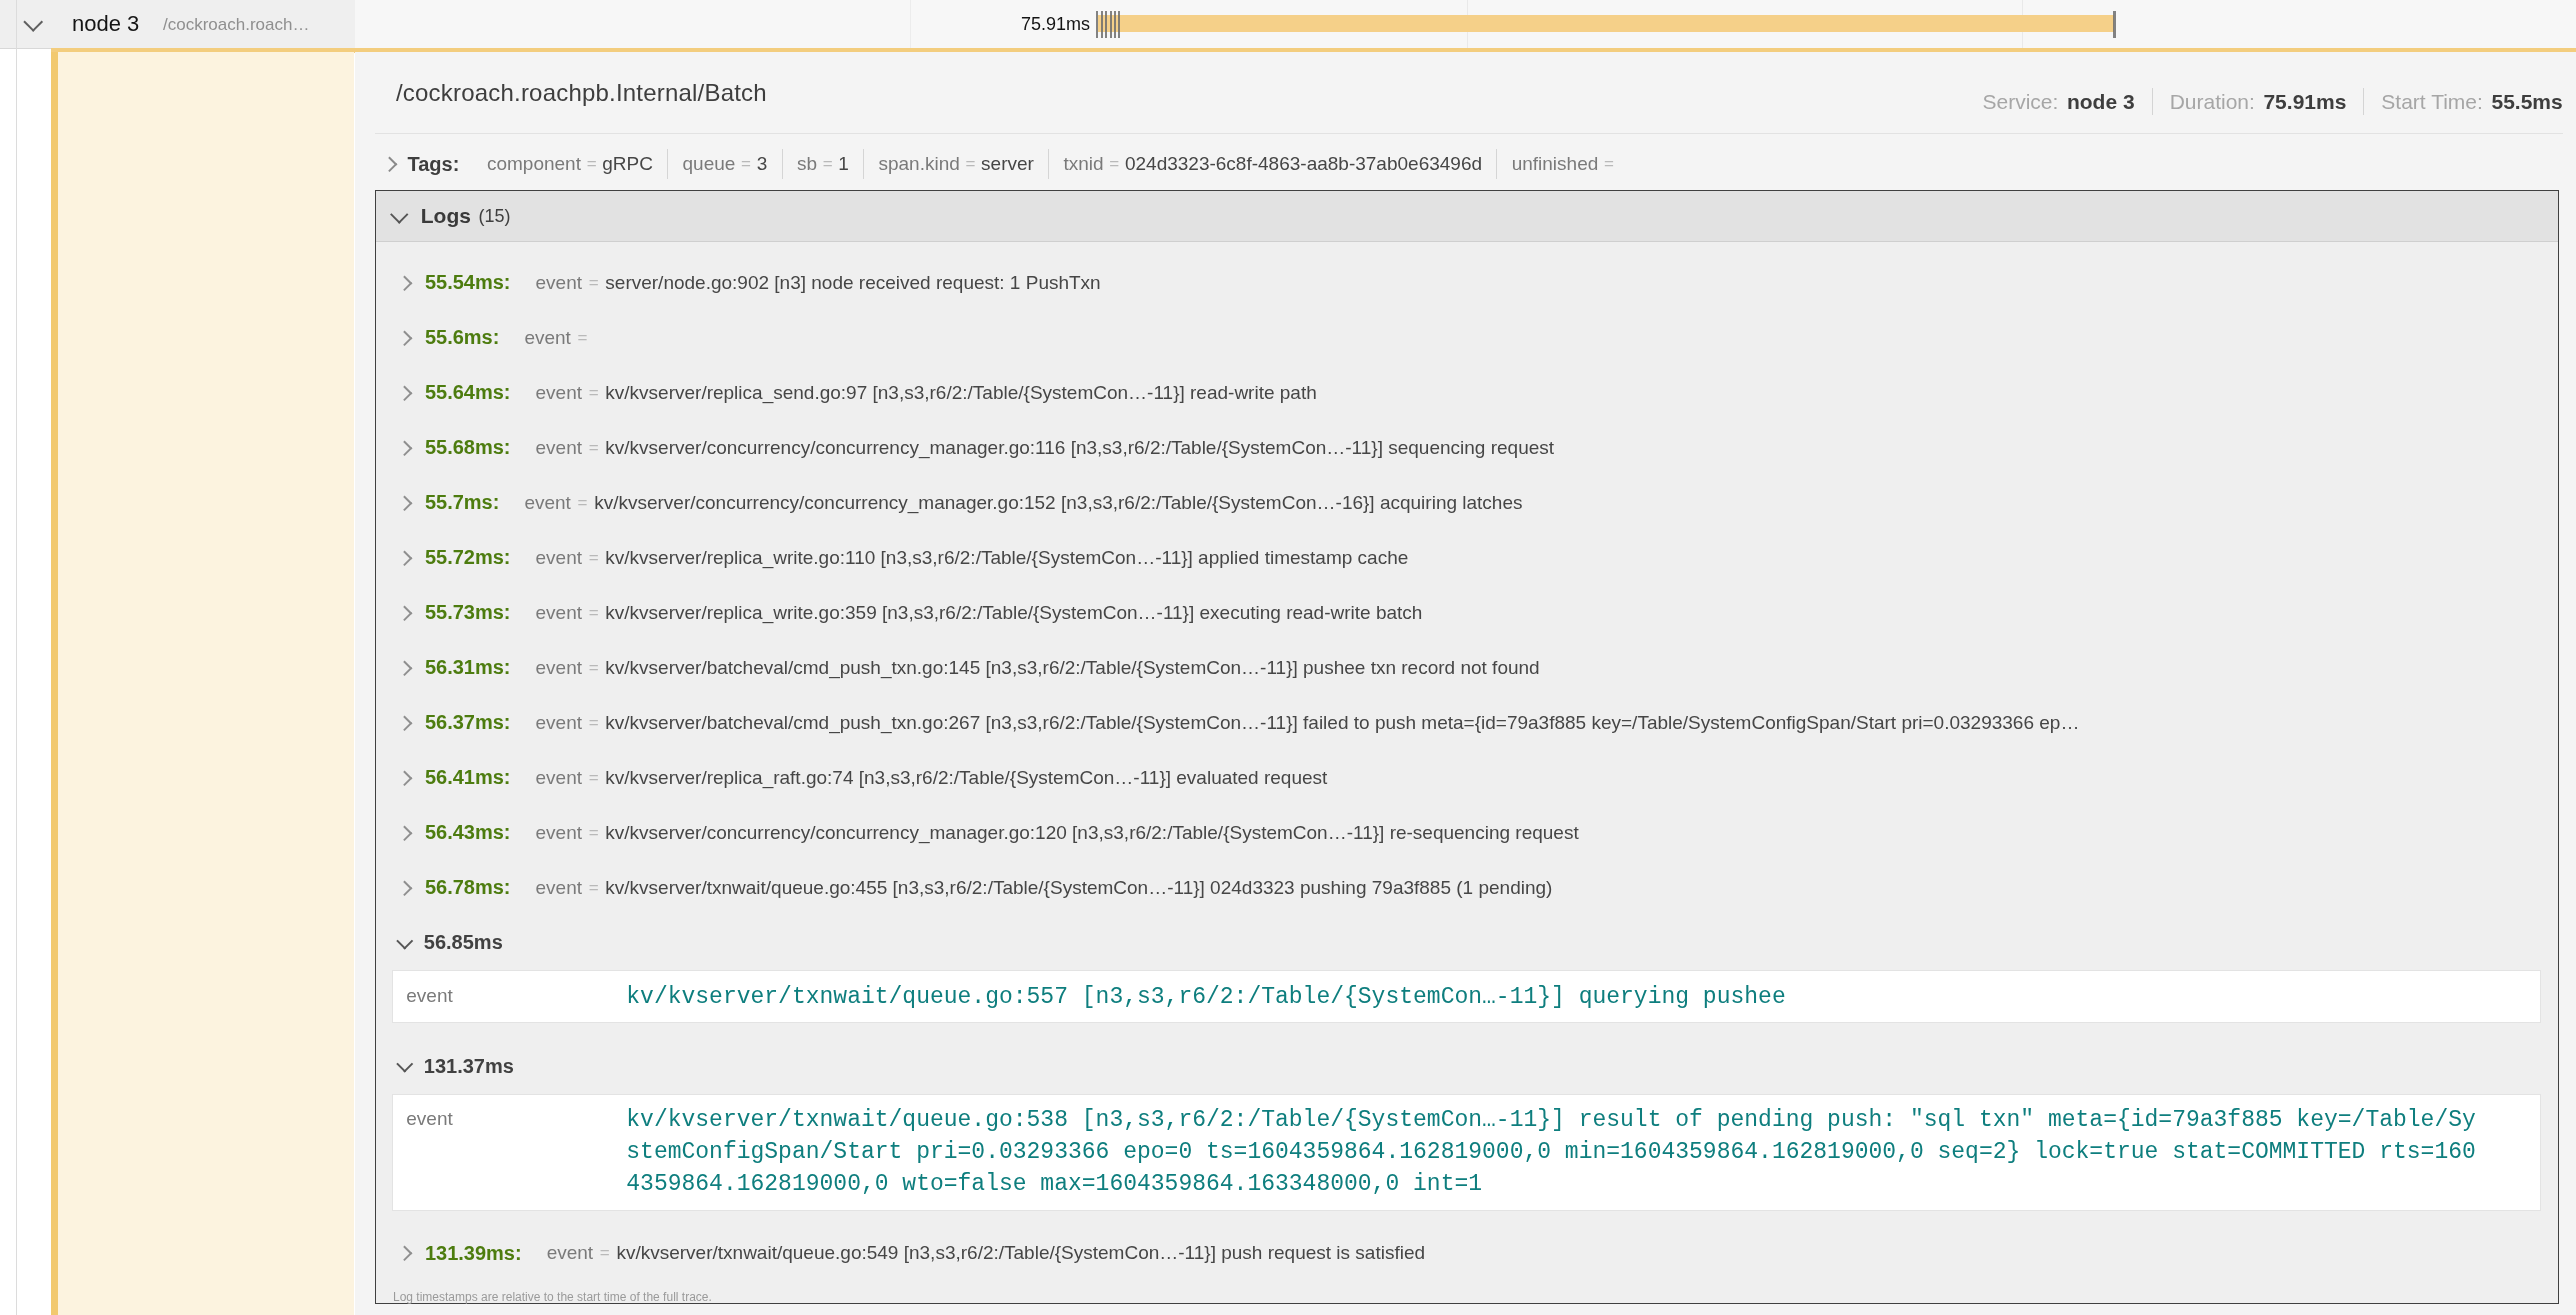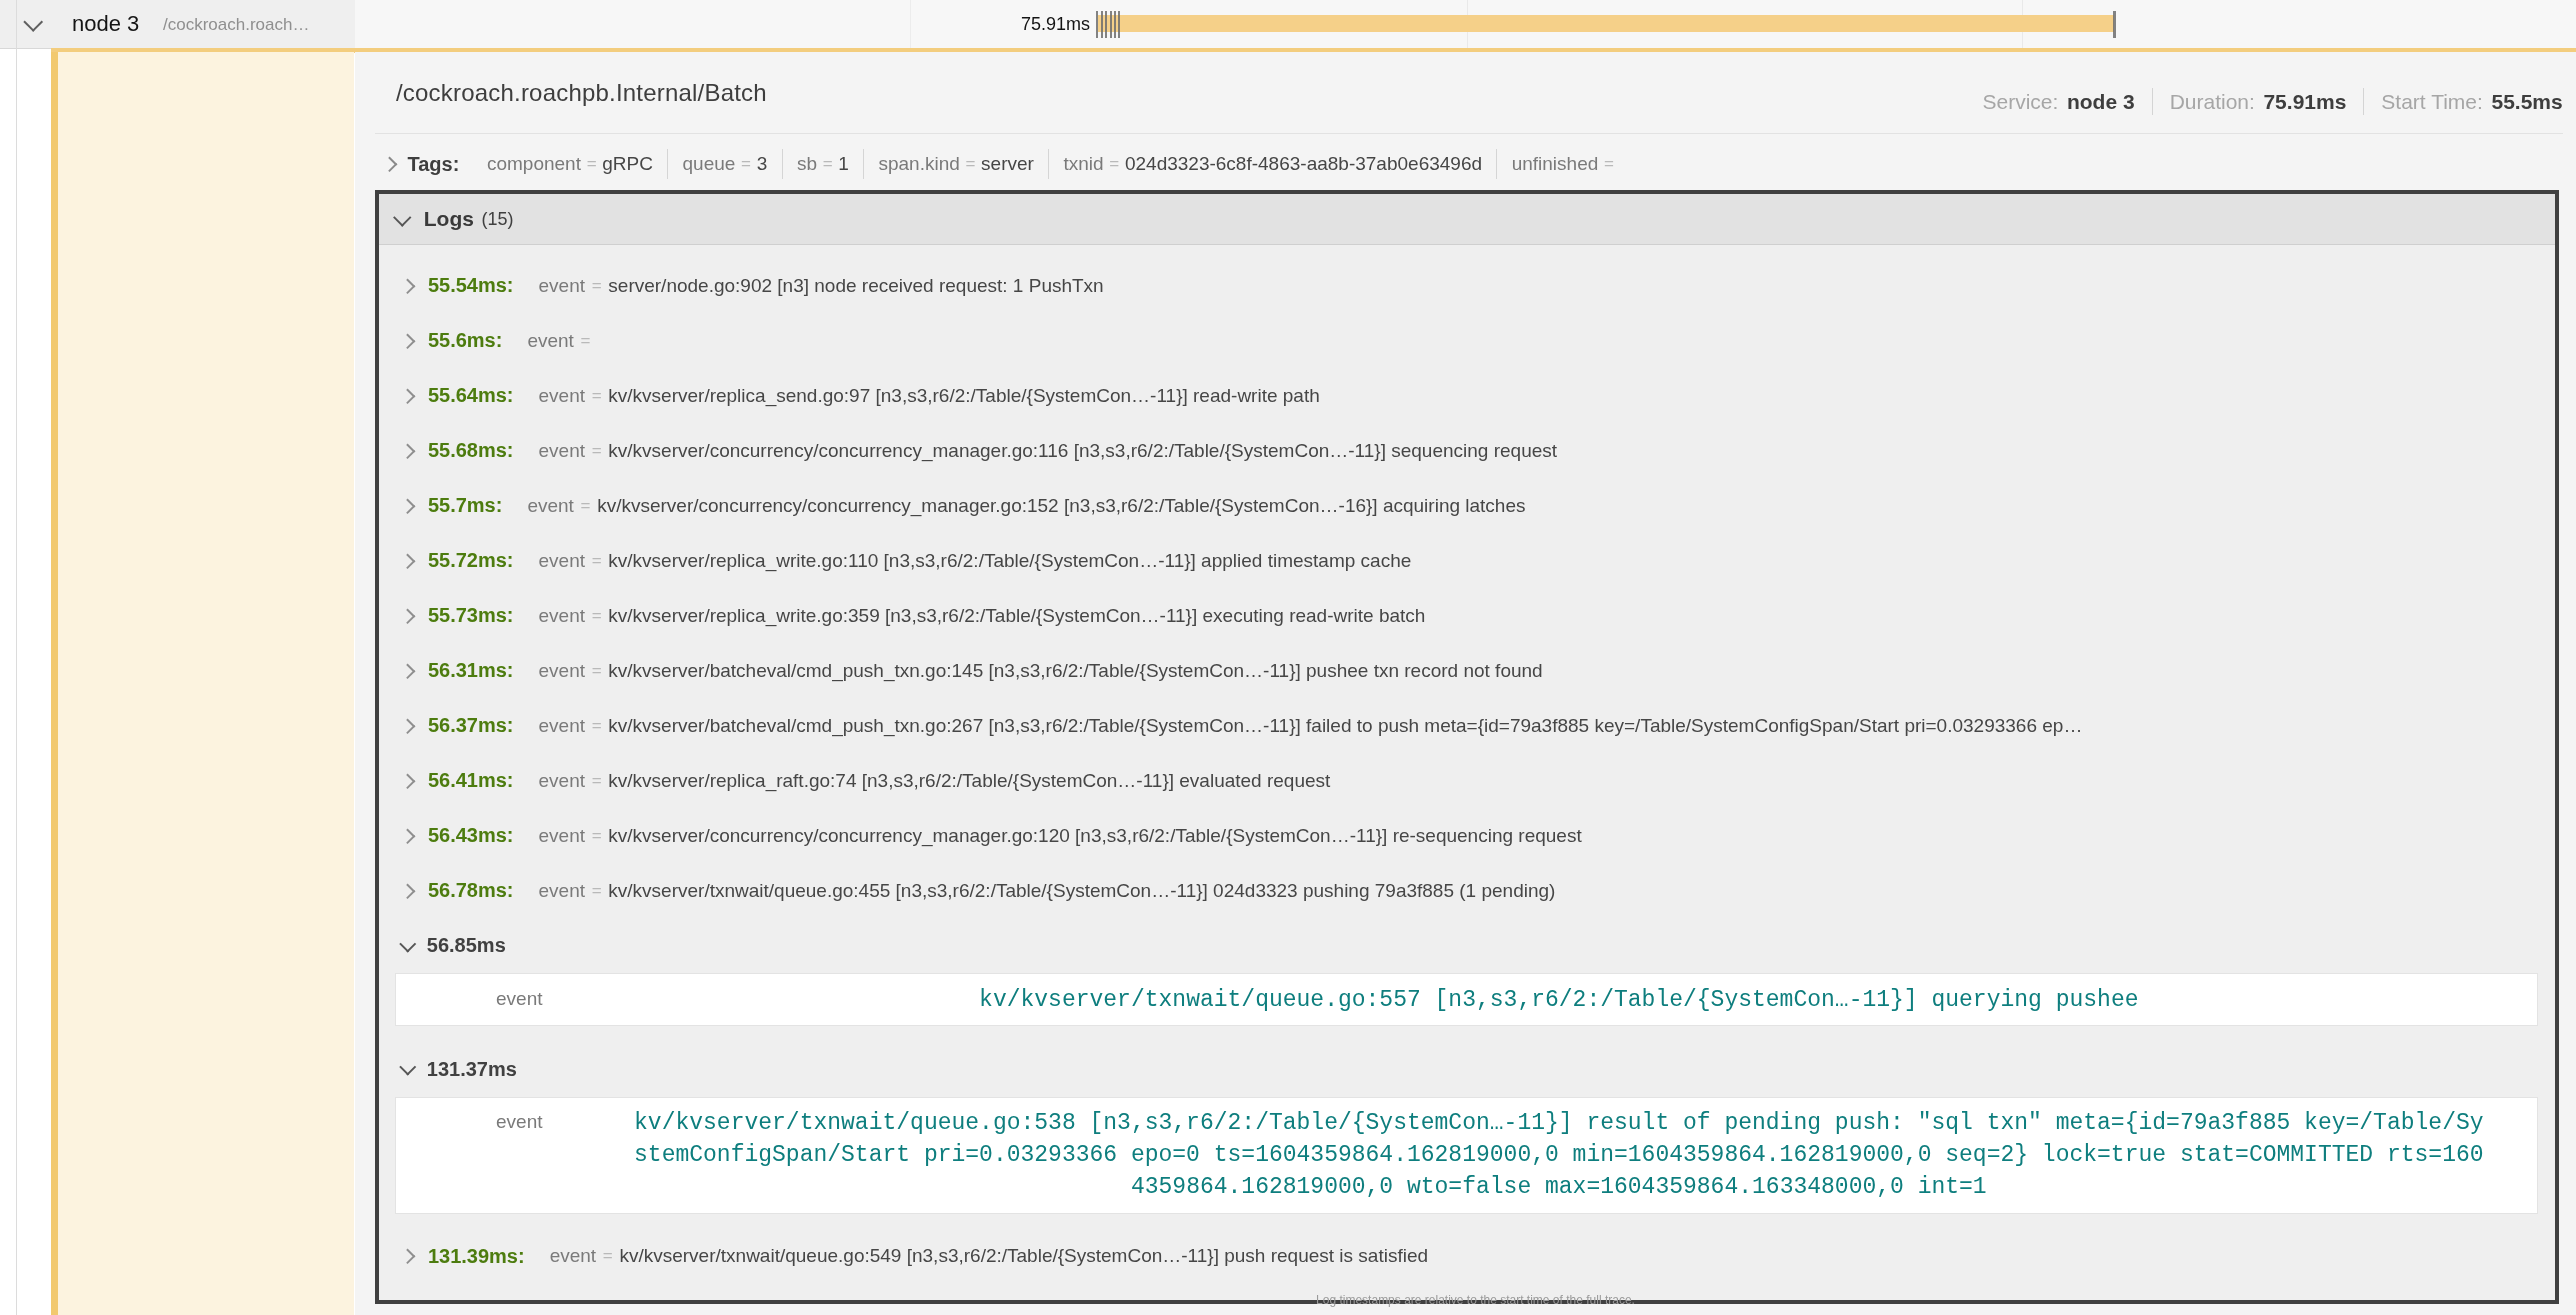--- a/index.html
+++ b/index.html
@@ -42,21 +42,21 @@
   .tags-row{position:absolute;left:20px;top:93px;height:38px;display:flex;align-items:center;}
   .tags-chev{width:8.6px;height:8.6px;border-width:2.4px;border-color:#8a8a8a;margin:0 13.3px 0 8.6px;}
   .tags-label{font-size:20px;font-weight:700;color:#3e3e3e;margin-right:13.3px;}
   .tag-pill{display:flex;align-items:center;font-size:19px;padding:0 14.3px;height:30.5px;}
   .tag-pill + .tag-pill{border-left:1px solid #d5d5d5;}
   .tag-key{color:#7a7a7a;}
   .tag-eq{color:#b9b9b9;margin:0 5.7px;font-size:17px;}
   .tag-val{color:#464646;}
 
   
-  .logs-box{position:absolute;left:20px;top:138px;width:2184px;height:1114px;border:4px solid #404040;box-sizing:border-box;background:#efefef;text-align:center;}
+  .logs-box{position:absolute;left:20px;top:138px;width:2184px;height:1114px;border:1px solid #404040;box-sizing:border-box;background:#efefef;}
   .logs-header{height:50px;background:#e2e2e2;border-bottom:1px solid #cfcfcf;display:flex;align-items:center;}
   .logs-chev{width:10.5px;height:10.5px;border-color:#555;margin:-3.8px 15.3px 0 17px;}
   .logs-title{font-size:21px;font-weight:700;color:#3a3a3a;margin-right:7.6px;}
   .logs-count{font-size:18px;color:#404040;}
   .logs-body{padding-top:13.3px;}
 
   .log-row{height:55px;display:flex;align-items:center;padding-left:23px;white-space:nowrap;overflow:hidden;cursor:pointer;}
   .row-chev{width:8.6px;height:8.6px;border-width:2.4px;border-color:#8f8f8f;margin-right:15.3px;flex:none;}
   .log-time{font-size:20px;font-weight:700;color:#4d7c0f;margin-right:25px;flex:none;}
   .log-key{font-size:19px;color:#7a7a7a;flex:none;}

